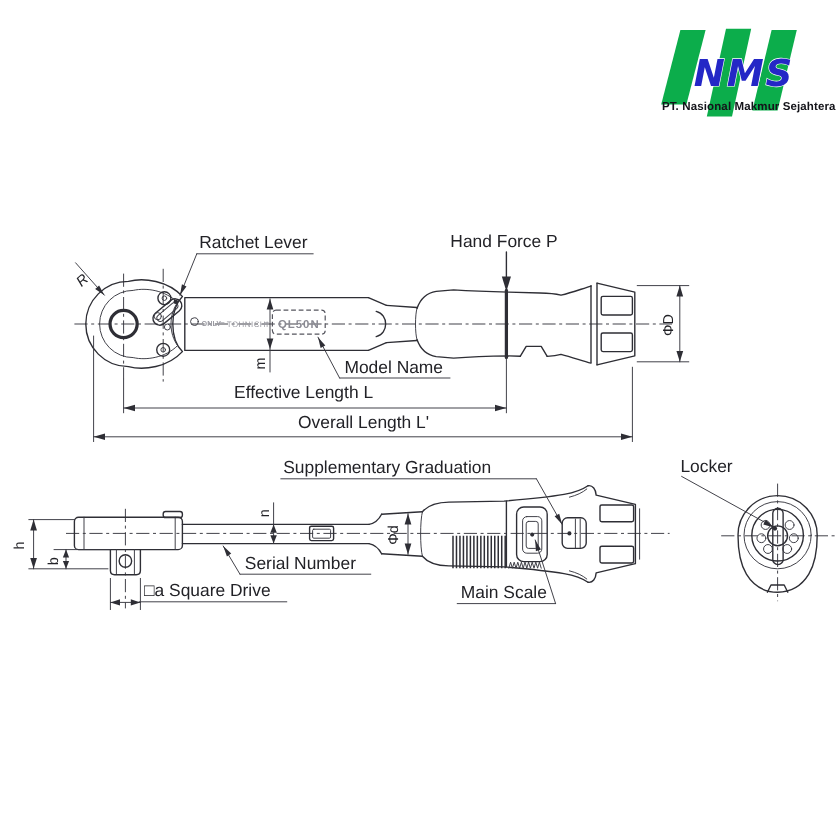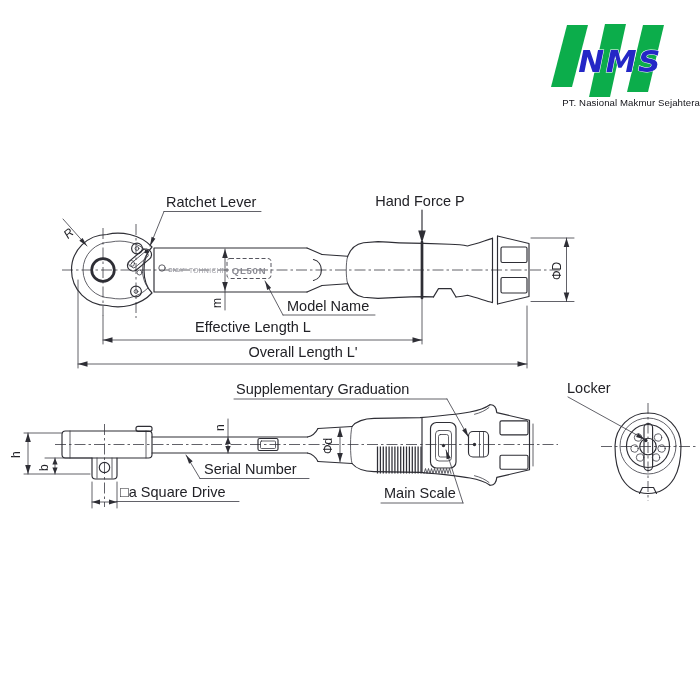--- a/index.html
+++ b/index.html
@@ -9,22 +9,22 @@
   
   .ln{stroke:#2e2e35;stroke-width:1.15;fill:none;stroke-linecap:round;stroke-linejoin:round;}
   .ln-bold{stroke:#2e2e35;stroke-width:2.7;fill:none;stroke-linecap:round;}
   .ln-thin{stroke:#3a3a42;stroke-width:0.8;fill:none;stroke-linecap:round;}
   .ln-rib{stroke:#2e2e35;stroke-width:1.25;fill:none;}
   .cl{stroke:#3a3a42;stroke-width:0.8;fill:none;stroke-dasharray:11 3 2.5 3;}
   .arrow{fill:#2e2e35;stroke:none;}
   .lbl{fill:#222227;font-size:14.5px;}
   .lbl-sm{fill:#222227;font-size:12px;}
   .faint{fill:#9a9aa2;}
-  .logo-caption{position:absolute;left:548px;top:97px;width:152px;text-align:right;
-    font-size:9.6px;font-weight:400;color:#14141a;letter-spacing:0.1px;}
+  .logo-caption{position:absolute;left:548px;top:84px;width:152px;text-align:center;
+    font-size:9.6px;font-weight:700;color:#14141a;letter-spacing:0.1px;}
 </style>
 </head>
 <body>
 
 <div class="stage">
 <svg width="700" height="700" viewBox="0 0 700 700">
 
   <g>
     <g>
       <polygon points="551,87 572,87 588,25 567,25" fill="#0CAD4B"></polygon>

